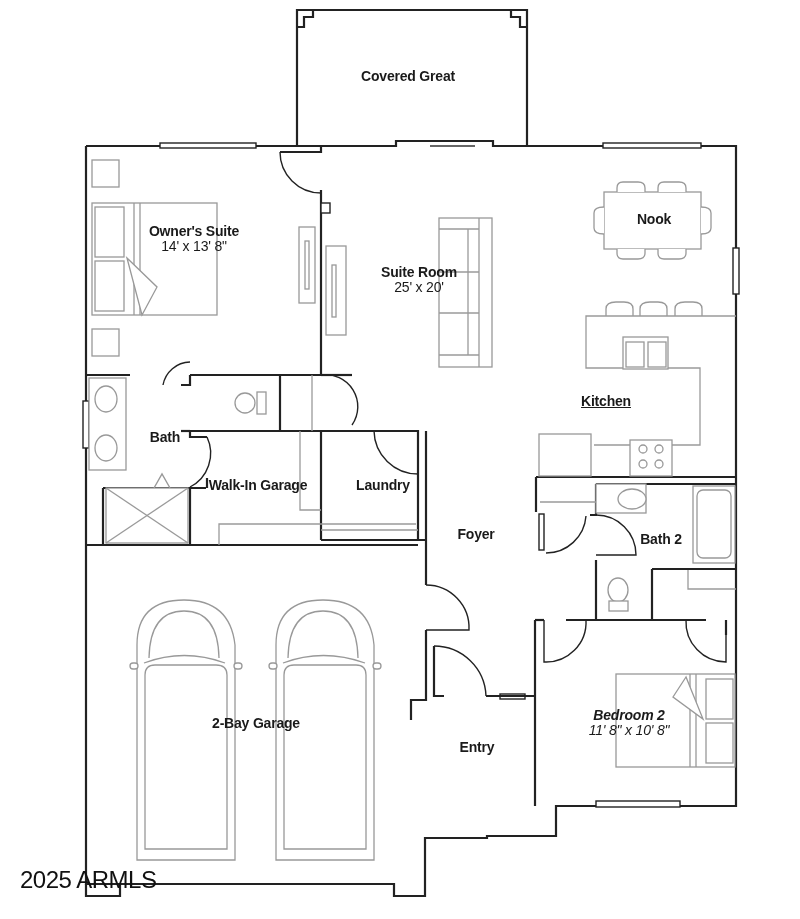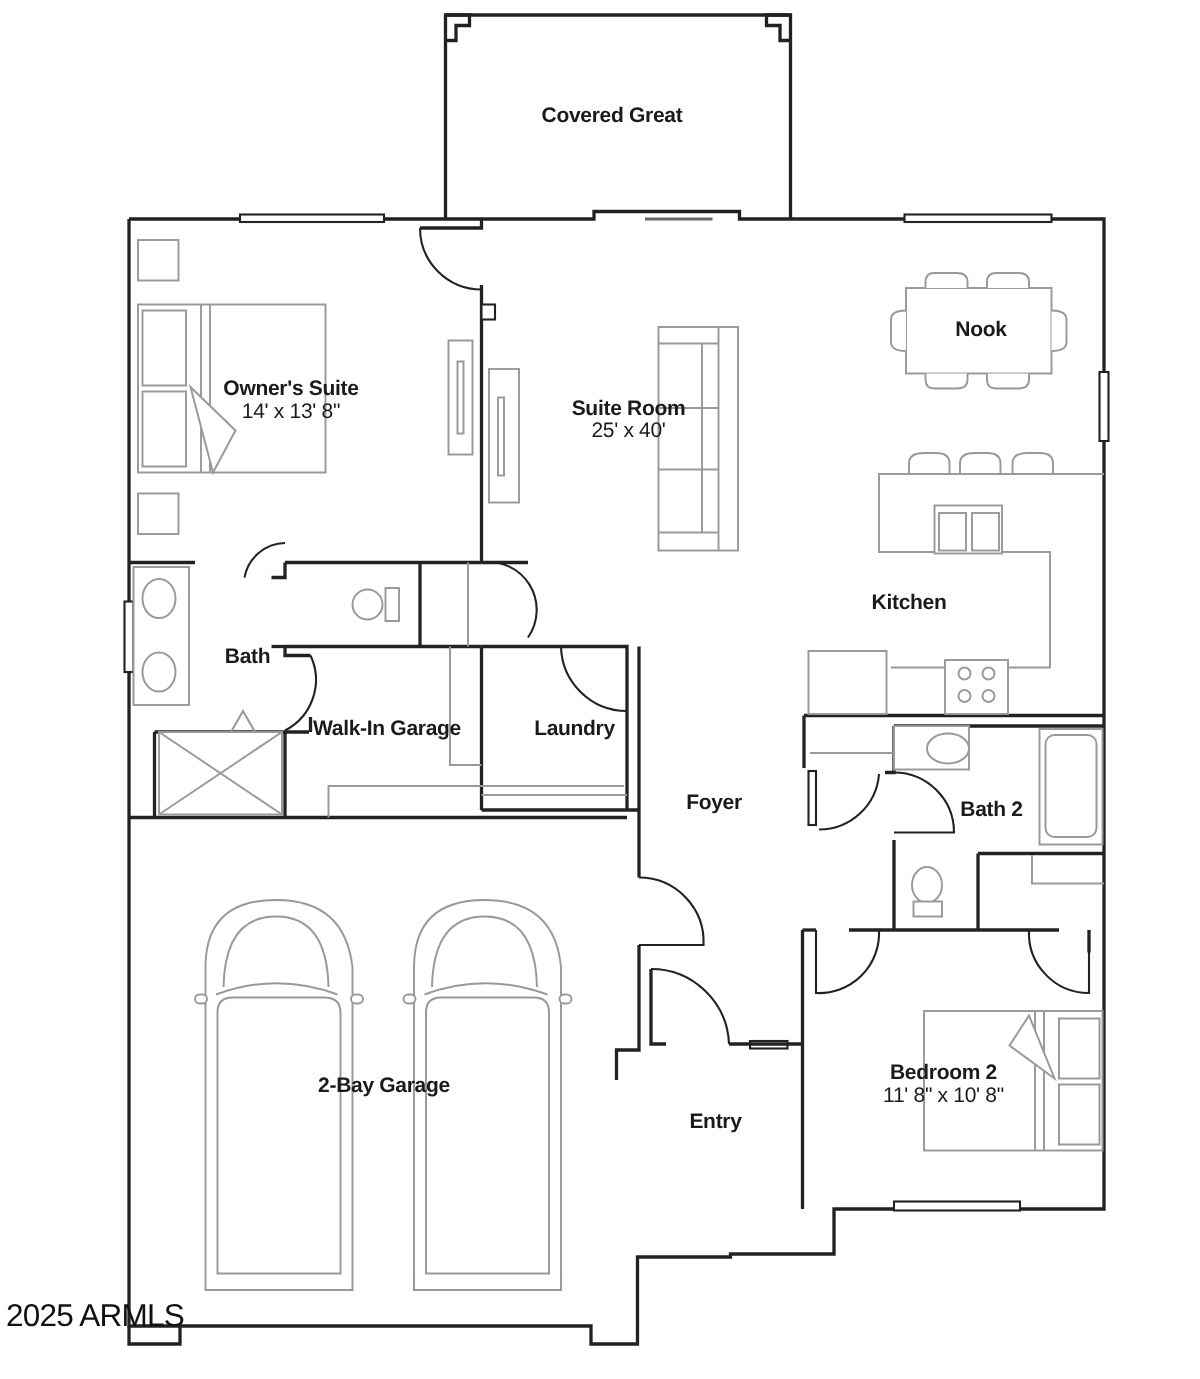--- a/index.html
+++ b/index.html
@@ -5,21 +5,21 @@
   html, body { margin: 0; padding: 0; background: #ffffff; }
   body { width: 800px; height: 919px; position: relative; overflow: hidden; font-family: "Liberation Sans", "DejaVu Sans", sans-serif; }
   svg.plan { position: absolute; left: 0; top: 0; width: 800px; height: 919px; }
   .wall { stroke: #222; stroke-width: 2.2; fill: none; }
   .thin { stroke: #9a9a9a; stroke-width: 1.3; fill: none; }
   .win { stroke: #222; stroke-width: 1.4; fill: #fff; }
   .door { stroke: #222; stroke-width: 1.4; fill: none; }
   .fix { stroke: #999; stroke-width: 1.3; fill: #fff; }
   .label { position: absolute; color: #1a1a1a; font-size: 14px; font-weight: bold; text-align: center; white-space: nowrap; transform: translate(-50%, -50%); letter-spacing: -0.2px; }
   .label .dim { display: block; font-weight: normal; font-size: 14px; margin-top: -1px; }
-  .copyright { position: absolute; left: 4px; top: 866px; font-size: 21px; color: #111; letter-spacing: -0.5px; }
+  .copyright { position: absolute; left: 20px; top: 866px; font-size: 24px; color: #111; letter-spacing: -0.5px; }
 </style>
 </head>
 <body>
 
 <svg class="plan" viewBox="0 0 800 919" xmlns="http://www.w3.org/2000/svg">
 
   <g>
     <path class="wall" d="M297 146 V10 H527 V146"></path>
     <path class="wall" d="M297 10 H313 V17 H304 V27 H297"></path>
     <path class="wall" d="M527 10 H511 V17 H520 V27 H527"></path>
@@ -190,50 +190,50 @@
       <path class="fix" d="M283 663 Q323 648 365 663"></path>
       <rect class="fix" x="269" y="663" width="8" height="6" rx="3"></rect>
       <rect class="fix" x="373" y="663" width="8" height="6" rx="3"></rect>
     </g>
   </g>
 </svg>
 
 <div class="label" style="left:408px;top:76px;">
   <span>Covered Great</span>
 </div>
-<div class="label" style="left:194px;top:266px;">
+<div class="label" style="left:194px;top:238px;">
   <span>Owner's Suite</span>
   <span class="dim">14' x 13' 8"</span>
 </div>
 <div class="label" style="left:419px;top:279px;">
   <span>Suite Room</span>
-  <span class="dim">25' x 40'</span>
+  <span class="dim">25' x 20'</span>
 </div>
 <div class="label" style="left:654px;top:219px;">
   <span>Nook</span>
 </div>
-<div class="label" style="left:606px;top:401px;">
+<div class="label" style="left:606px;top:401px;text-decoration:underline;">
   <span>Kitchen</span>
 </div>
 <div class="label" style="left:153px;top:437px;padding-left:24px;">
   <span>Bath</span>
 </div>
 <div class="label" style="left:258px;top:485px;">
   <span>Walk-In Garage</span>
 </div>
 <div class="label" style="left:371px;top:485px;margin-left:12px;">
   <span>Laundry</span>
 </div>
 <div class="label" style="left:476px;top:534px;">
   <span>Foyer</span>
 </div>
 <div class="label" style="left:661px;top:539px;">
   <span>Bath 2</span>
 </div>
-<div class="label" style="left:629px;top:722px;">
+<div class="label" style="left:629px;top:722px;font-style:italic;">
   <span>Bedroom 2</span>
   <span class="dim">11' 8" x 10' 8"</span>
 </div>
 <div class="label" style="left:477px;top:747px;">
   <span>Entry</span>
 </div>
 <div class="label" style="left:256px;top:723px;">
   <span>2-Bay Garage</span>
 </div>
 

